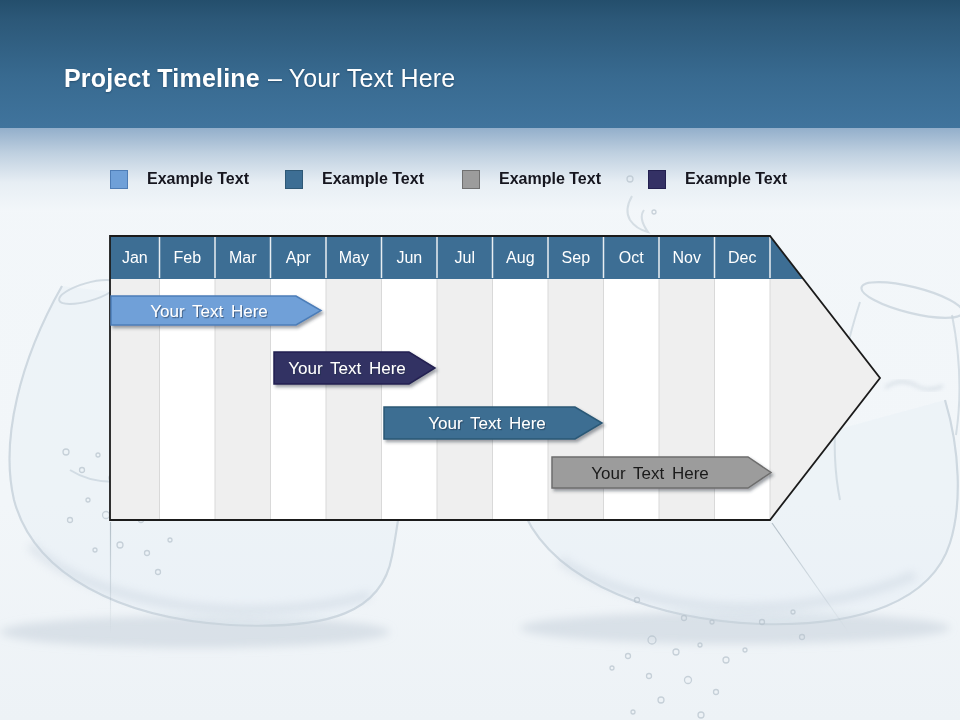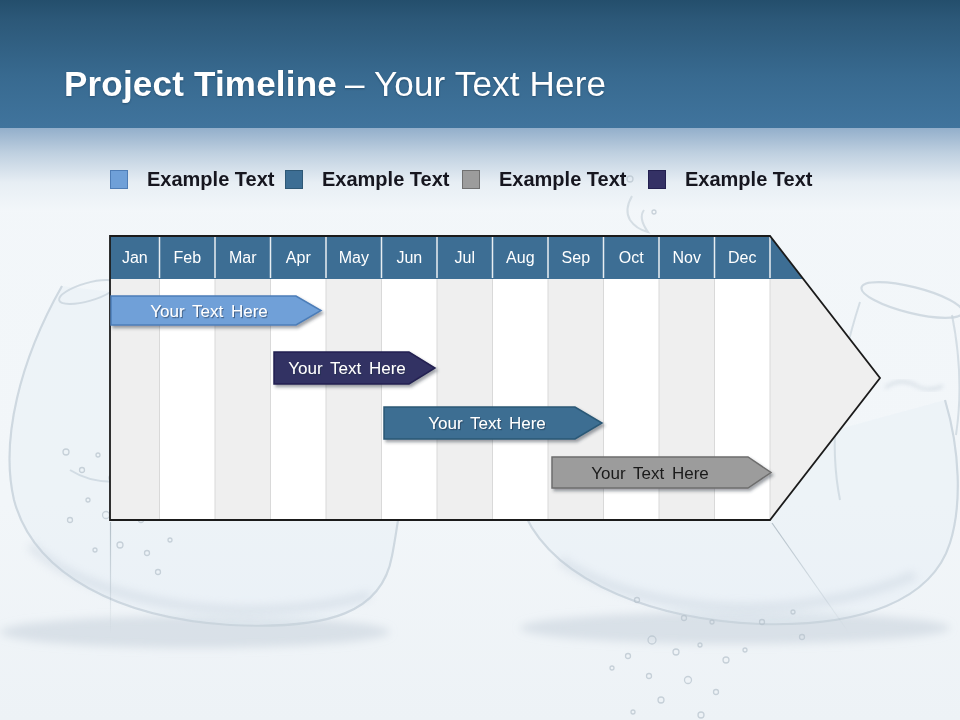--- a/index.html
+++ b/index.html
@@ -5,31 +5,31 @@
   html,body{margin:0;padding:0;}
   body{width:960px;height:720px;overflow:hidden;font-family:"Liberation Sans",sans-serif;}
   .slide{position:relative;width:960px;height:720px;overflow:hidden;
          background:linear-gradient(180deg,#F3F7FA 0%,#F2F6F9 70%,#EDF2F6 100%);}
   
   .band-top{position:absolute;left:0;top:0;width:960px;height:128px;
             background:linear-gradient(180deg,#244E6C 0%,#2C5878 15%,#386A90 60%,#40749D 100%);}
   .band-fade{position:absolute;left:0;top:128px;width:960px;height:84px;
              background:linear-gradient(180deg,#93AFCB 0%,#BFD0E0 30%,#E7EEF4 65%,#F3F7FA 100%);}
   
-  .title{position:absolute;left:64px;top:64px;margin:0;color:#FFFFFF;font-size:35px;
+  .title{position:absolute;left:64px;top:64px;margin:0;color:#FFFFFF;font-size:25px;
          letter-spacing:.2px;white-space:nowrap;text-shadow:0 1px 2px rgba(10,30,50,.35);}
   .t-bold{font-weight:bold;}
   .t-light{font-weight:normal;margin-left:8px;}
   
   .legend-item{position:absolute;top:167px;display:flex;align-items:center;height:24px;}
   .li-1{left:110px;} .li-2{left:285px;} .li-3{left:462px;} .li-4{left:648px;}
   .swatch{width:18px;height:19px;display:inline-block;box-sizing:border-box;flex:0 0 auto;}
   .sw-1{border:1.5px solid #4E7DB6;} .sw-2{border:1.5px solid #2E5876;}
   .sw-3{border:1.5px solid #707070;} .sw-4{border:1.5px solid #232050;}
-  .legend-label{margin-left:19px;font-size:20px;font-weight:bold;color:#16161F;white-space:nowrap;}
+  .legend-label{margin-left:19px;font-size:16px;font-weight:bold;color:#16161F;white-space:nowrap;}
   
   .bg-art{position:absolute;left:0;top:0;z-index:1;}
   .timeline-svg{position:absolute;left:109px;top:235px;z-index:2;}
   .title,.legend-item{z-index:3;}
   .bar-text{font-family:"Liberation Sans",sans-serif;font-size:17px;}
   .month-text{font-family:"Liberation Sans",sans-serif;font-size:16px;fill:#FFFFFF;}
 </style>
 </head>
 <body>
 

